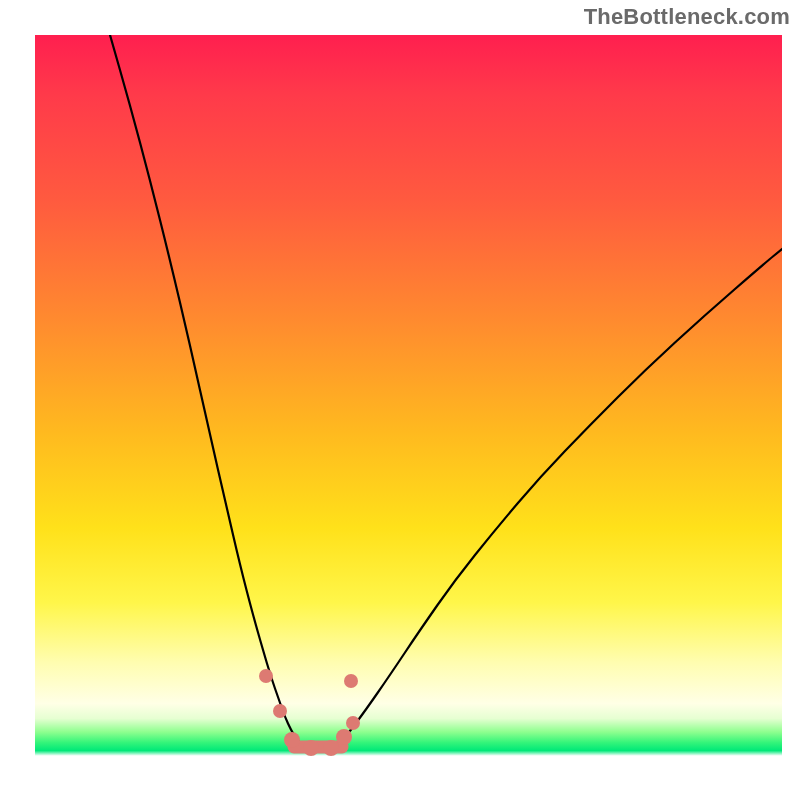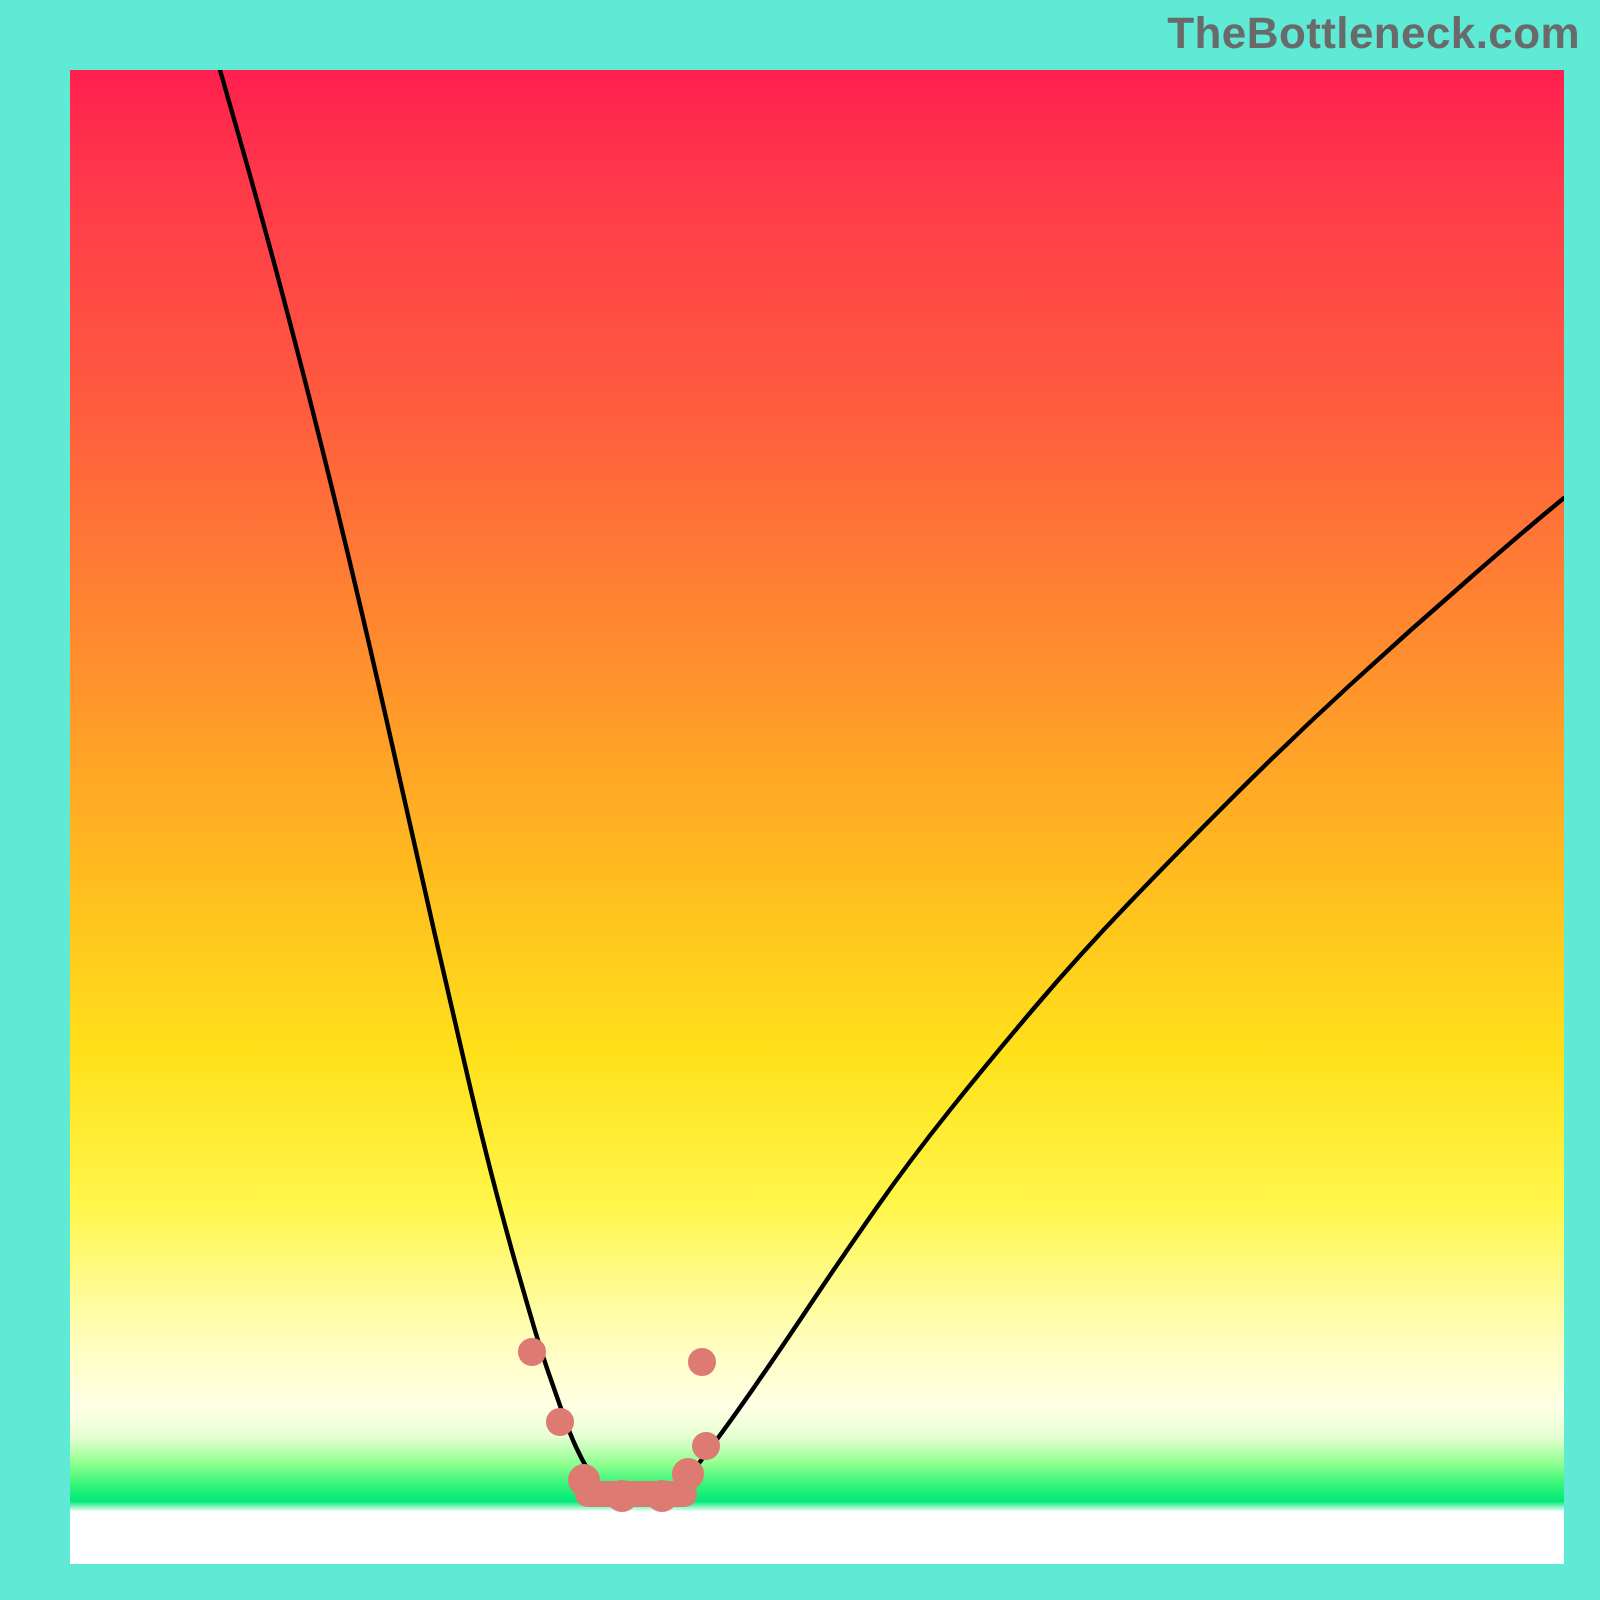--- a/index.html
+++ b/index.html
@@ -8,21 +8,21 @@
     width: 800px;
     height: 800px;
     background: #000;
     overflow: hidden;
     font-family: Arial, Helvetica, sans-serif;
   }
   .outer {
     position: relative;
     width: 800px;
     height: 800px;
-    background: #5eead4;
+    background: #ffffff;
   }
   .watermark {
     position: absolute;
     top: 4px;
     right: 10px;
     color: #6a6a6a;
     font-size: 22px;
     font-weight: 600;
     letter-spacing: 0.2px;
     z-index: 50;

